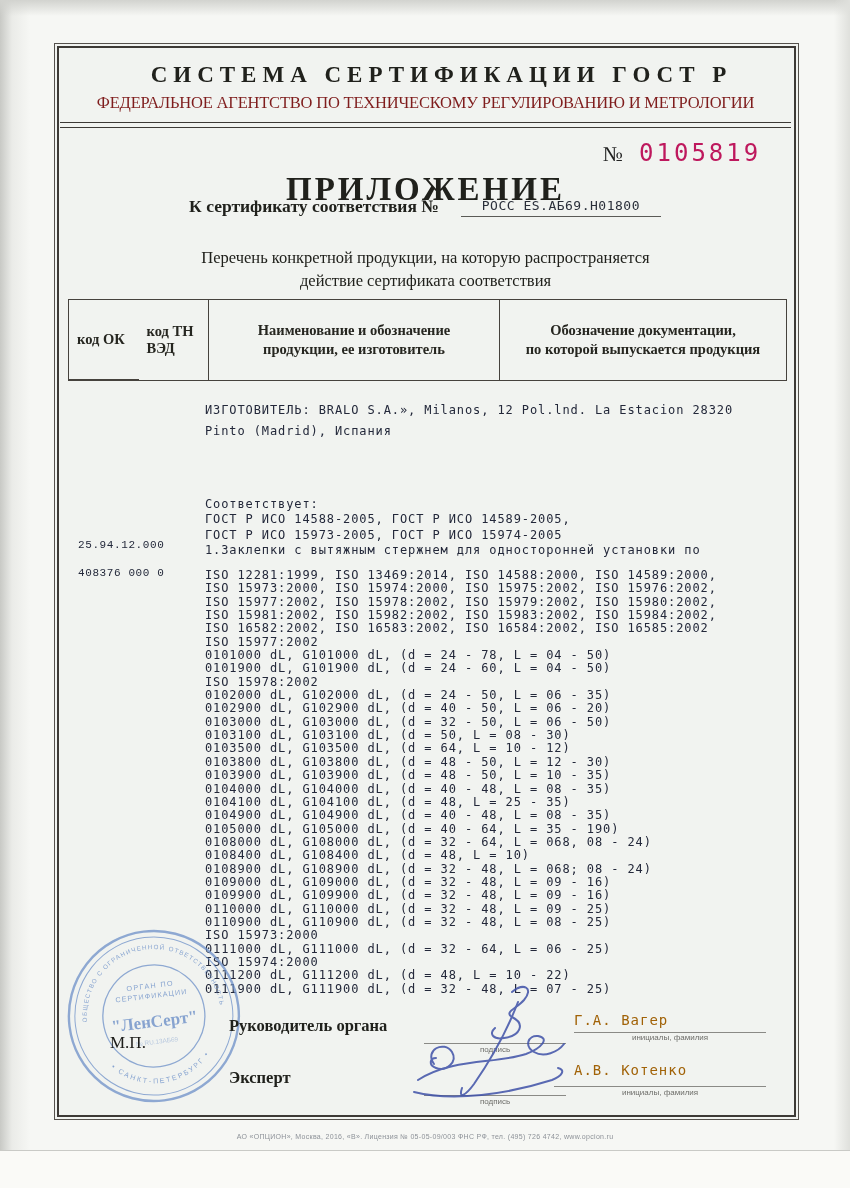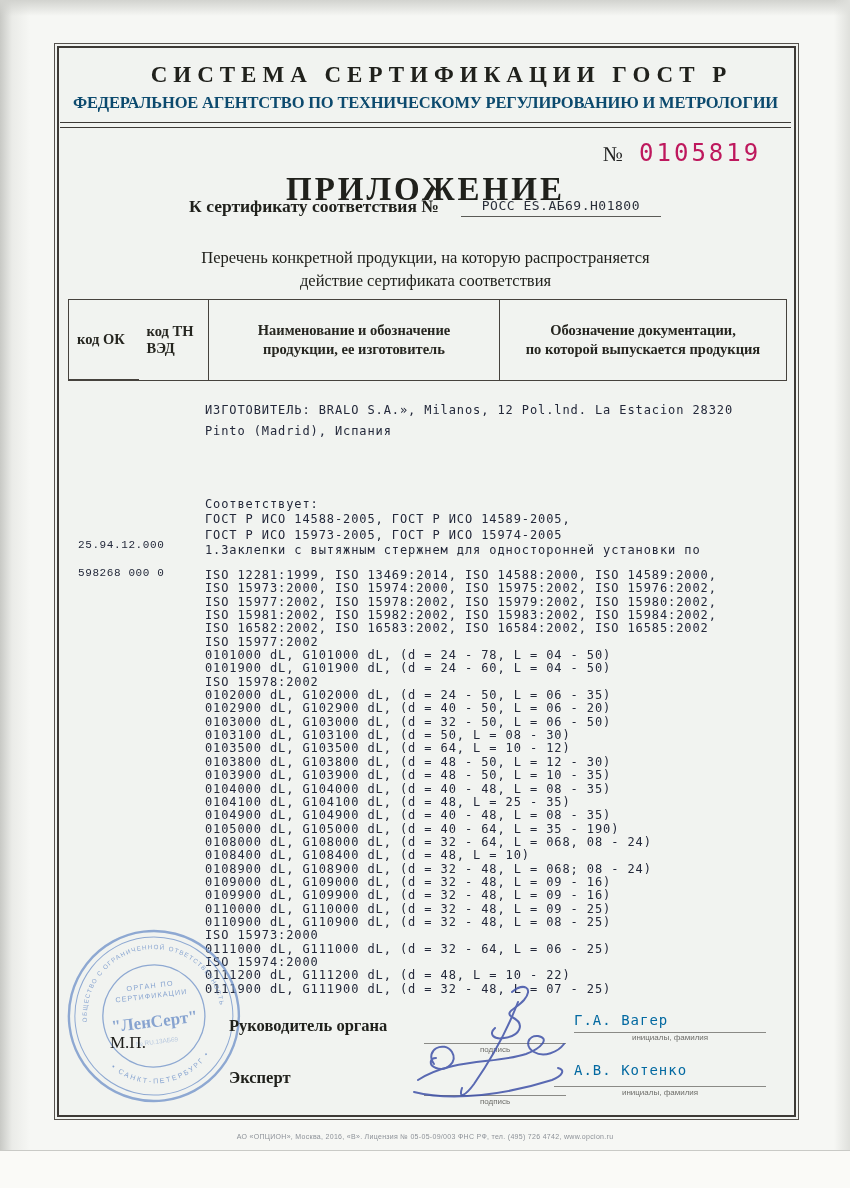--- a/index.html
+++ b/index.html
@@ -14,21 +14,21 @@
      background:linear-gradient(to left,#dfe0dc 0%,rgba(246,247,244,0) 100%);}
   .edge-bottom{position:absolute;left:0;right:0;top:1150px;height:38px;background:#fafaf7;border-top:1px solid #c9cac6;}
   
   .frame-outer{position:absolute;left:54px;top:43px;width:743px;height:1075px;
      border:1.2px solid #55514c;background:#f1f3f0;}
   .frame-inner{position:absolute;left:2px;top:2px;right:2px;bottom:2px;border:2px solid #3d3a36;}
   .hline{position:absolute;background:#3d3a36;height:1.2px;}
   .abs{position:absolute;}
   .center{left:60px;width:731px;text-align:center;}
   .title{font-weight:bold;font-size:23px;letter-spacing:6px;color:#20211c;}
-  .subtitle{font-weight:bold;font-size:16.5px;letter-spacing:-0.2px;color:#0c4a6e;}
+  .subtitle{font-weight:normal;font-size:16.5px;letter-spacing:-0.2px;color:#7f1d1d;}
   .num-row{display:flex;align-items:baseline;gap:16px;}
   .num-sign{font-size:21px;color:#222;}
   .num-red{font-family:"DejaVu Sans Mono","Liberation Mono",monospace;font-size:24px;letter-spacing:3px;color:#be185d;}
   .appendix{font-weight:bold;font-size:33px;letter-spacing:3px;color:#20211c;}
   .cert-row{display:flex;justify-content:center;align-items:flex-end;gap:22px;}
   .cert-label{font-weight:bold;font-size:17.5px;color:#20211c;}
   .cert-num{font-family:"DejaVu Sans Mono","Liberation Mono",monospace;font-size:13px;letter-spacing:0.5px;
      color:#2a2f3a;border-bottom:1.3px solid #5a5a56;padding:0 10px 3px 10px;min-width:180px;text-align:center;}
   .perechen{font-weight:normal;font-size:16.5px;line-height:22.5px;color:#20211c;}
   
@@ -44,21 +44,21 @@
   .mono{font-family:"DejaVu Sans Mono","Liberation Mono",monospace;color:#23283a;white-space:pre;}
   .codes{font-family:Liberation Mono, monospace;font-size:11px;letter-spacing:0.6px;color:#23283a;}
   .blockA{font-size:12px;line-height:20.5px;letter-spacing:0.9px;}
   .blockB{font-weight:bold;font-size:14.5px;line-height:21.5px;color:#20211c;white-space:pre;}
   .blockC{font-size:12px;line-height:15.3px;letter-spacing:0.9px;}
   .blockD{font-size:12px;line-height:13.35px;letter-spacing:0.9px;}
   
   .sig-label{font-weight:bold;font-size:16.5px;color:#20211c;}
   .sig-line{position:absolute;border-top:1.1px solid #8a8a86;}
   .sig-cap{position:absolute;font-family:"Liberation Sans","DejaVu Sans",sans-serif;font-size:8px;color:#6e6e6a;text-align:center;}
-  .sig-name{font-family:"DejaVu Sans Mono","Liberation Mono",monospace;font-size:14px;letter-spacing:1px;color:#0369a1;}
+  .sig-name{font-family:"DejaVu Sans Mono","Liberation Mono",monospace;font-size:14px;letter-spacing:1px;color:#a16207;}
   .mp{font-size:17px;color:#1d1d1a;}
   .footer{font-family:"Liberation Sans","DejaVu Sans",sans-serif;font-size:7px;letter-spacing:0.3px;color:#8d9298;}
   svg{overflow:visible;}
 </style>
 </head>
 <body>
 
 <div class="page">
   <div class="edge-left"></div>
   <div class="edge-top"></div>
@@ -104,21 +104,21 @@
     </div>
     <div class="c3">
       <div class="hcell">
         <div>Обозначение документации,</div>
         <div>по которой выпускается продукция</div>
       </div>
     </div>
   </div>
 
   <div class="abs codes" style="left:78px;top:539px;">25.94.12.000</div>
-  <div class="abs codes" style="left:78px;top:567px;">598268 000 0</div>
+  <div class="abs codes" style="left:78px;top:567px;">408376 000 0</div>
 
   <div class="abs mono blockA" style="left:205px;top:400px;">ИЗГОТОВИТЕЛЬ: BRALO S.A.», Milanos, 12 Pol.lnd. La Estacion 28320
 Pinto (Madrid), Испания</div>
   <div class="abs mono blockC" style="left:205px;top:497px;">Соответствует:
 ГОСТ Р ИСО 14588-2005, ГОСТ Р ИСО 14589-2005,
 ГОСТ Р ИСО 15973-2005, ГОСТ Р ИСО 15974-2005
 1.Заклепки с вытяжным стержнем для односторонней установки по</div>
   <div class="abs mono blockD" style="left:205px;top:569px;">ISO 12281:1999, ISO 13469:2014, ISO 14588:2000, ISO 14589:2000,
 ISO 15973:2000, ISO 15974:2000, ISO 15975:2002, ISO 15976:2002,
 ISO 15977:2002, ISO 15978:2002, ISO 15979:2002, ISO 15980:2002,

